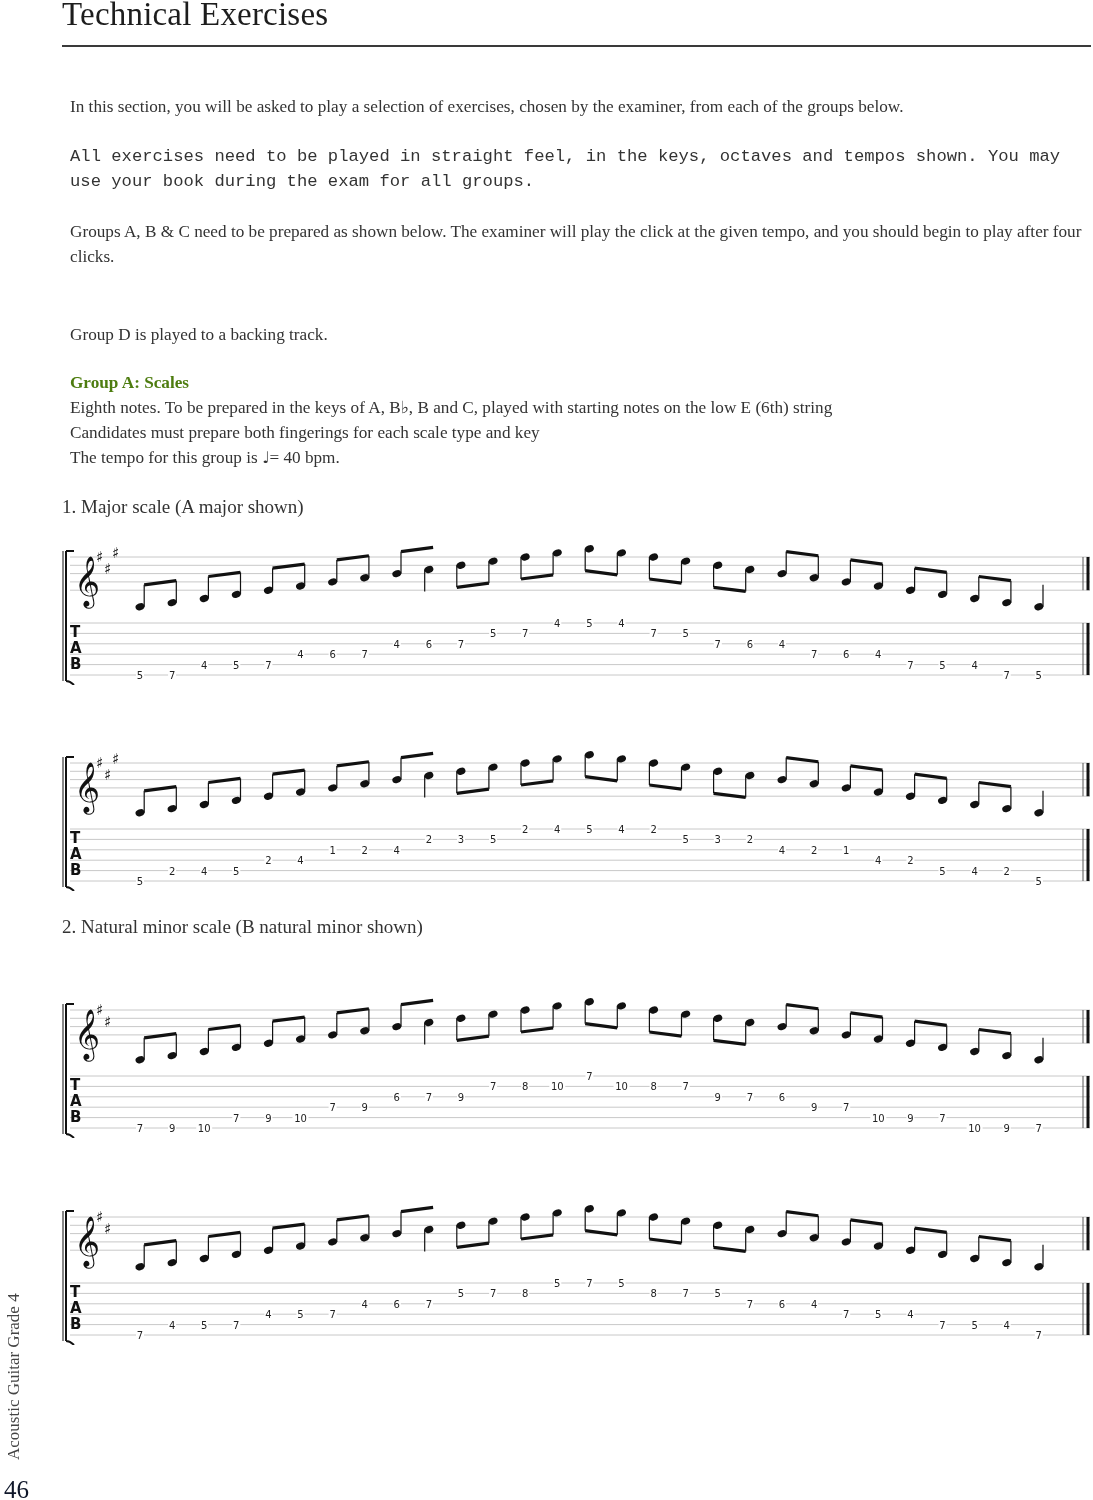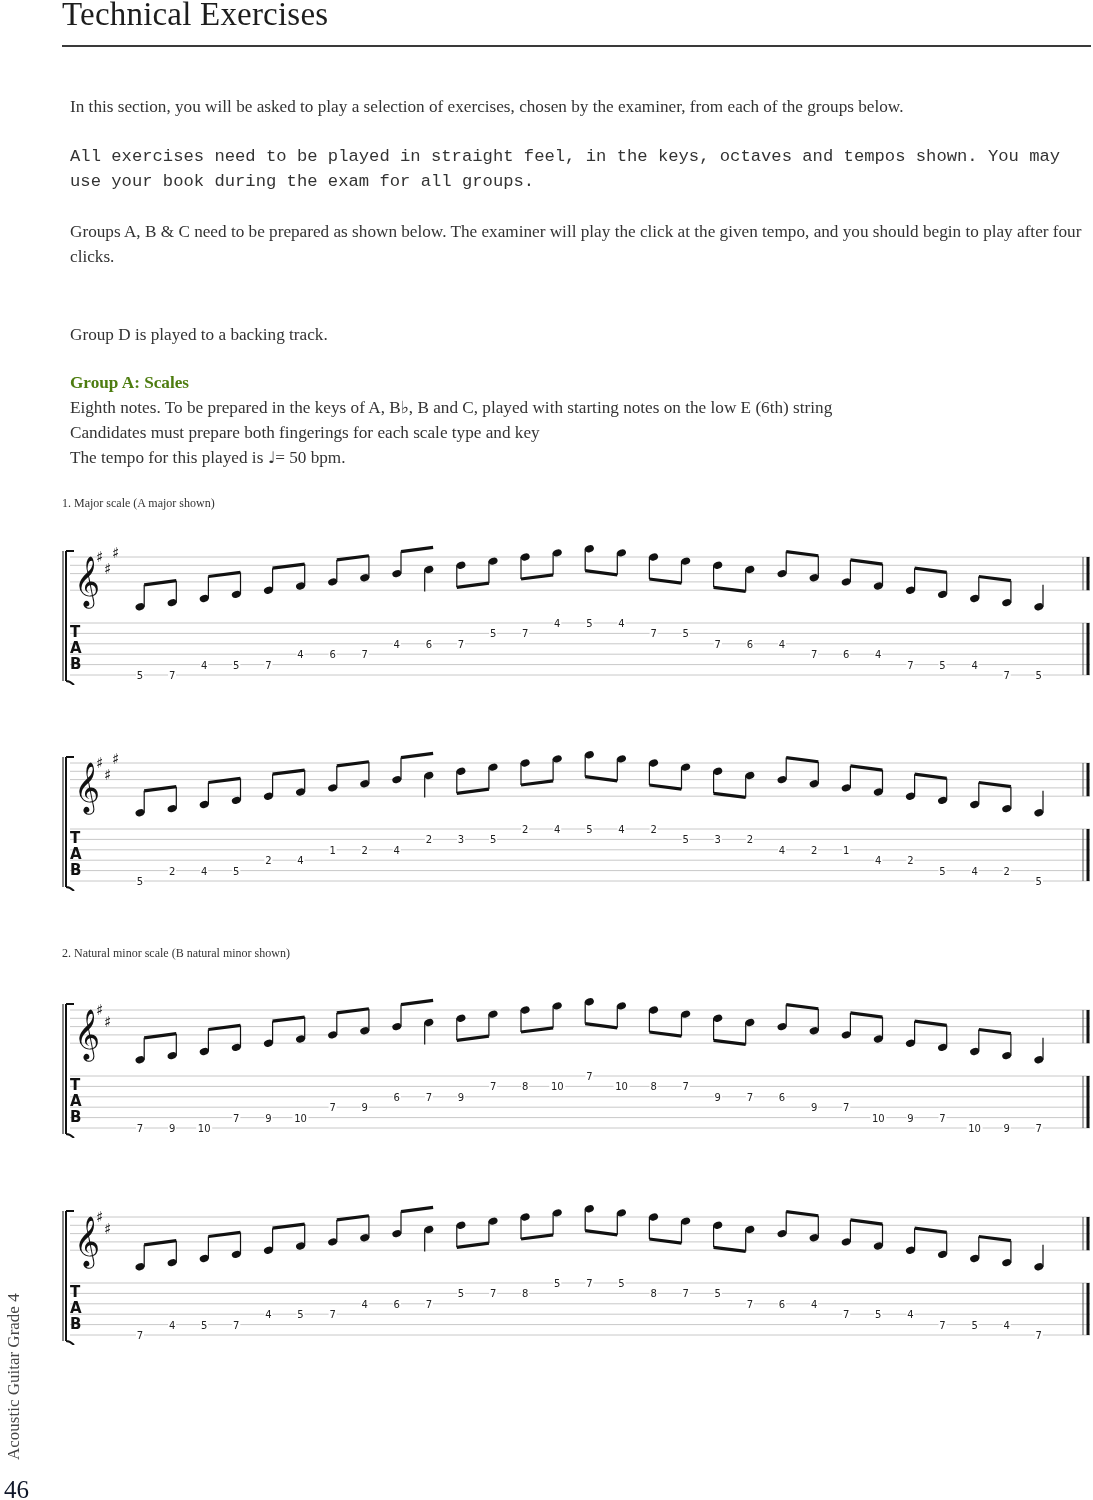--- a/index.html
+++ b/index.html
@@ -1,46 +1,46 @@
 <!DOCTYPE html>
 <html><head>
 <meta charset="utf-8">
 <style>
   html,body{margin:0;padding:0;background:#ffffff;}
   body{width:1093px;height:1500px;position:relative;overflow:hidden;font-family:"Liberation Serif","DejaVu Serif",serif;color:#2b2b2b;}
   .title{position:absolute;left:62px;top:-4px;font-size:33px;color:#1d1d1d;letter-spacing:0.2px;}
   .rule{position:absolute;left:62px;top:45px;width:1029px;height:2px;background:#3a3a3a;}
   .para{position:absolute;left:70px;width:1030px;font-size:17.2px;line-height:25px;color:#333;}
   .bold{font-weight:bold;color:#4d7c0f;}
-  .caption{position:absolute;left:62px;font-size:12px;color:#333;}
+  .caption{position:absolute;left:62px;font-size:19px;color:#333;}
   .system{position:absolute;left:62px;width:1030px;}
   .system svg{display:block;}
   .side{position:absolute;left:4px;top:1460px;transform-origin:0 0;transform:rotate(-90deg);font-size:17px;color:#444;white-space:nowrap;}
   .pagenum{position:absolute;left:4px;top:1476px;font-size:25px;color:#0f172a;}
 </style>
 </head>
 <body>
 
 <div class="title">Technical Exercises</div>
 <div class="rule"></div>
 
 <div class="para" style="top:94px;">In this section, you will be asked to play a selection of exercises, chosen by the examiner, from each of the groups below.</div>
 <div class="para" style="top:144px;font-family:Liberation Mono, monospace;">All exercises need to be played in straight feel, in the keys, octaves and tempos shown. You may use your book during the exam for all groups.</div>
 <div class="para" style="top:219px;">Groups A, B &amp; C need to be prepared as shown below. The examiner will play the click at the given tempo, and you should begin to play after four clicks.</div>
 <div class="para" style="top:294px;margin-top:28px;">Group D is played to a backing track.</div>
 
 <div class="para bold" style="top:370px;">Group A: Scales</div>
 <div class="para" style="top:395px;">Eighth notes. To be prepared in the keys of A, B♭, B and C, played with starting notes on the low E (6th) string</div>
 <div class="para" style="top:420px;">Candidates must prepare both fingerings for each scale type and key</div>
 <div class="para" style="top:445px;">
-  <span>The tempo for this played is </span><span style="font-family:'DejaVu Sans',sans-serif;font-size:16px;">♩</span><span>= 50 bpm.</span>
+  <span>The tempo for this group is </span><span style="font-family:'DejaVu Sans',sans-serif;font-size:16px;">♩</span><span>= 40 bpm.</span>
 </div>
 
 <div class="caption" style="top:496px;">1. Major scale (A major shown)</div>
-<div class="caption" style="top:946px;">2. Natural minor scale (B natural minor shown)</div>
+<div class="caption" style="top:916px;">2. Natural minor scale (B natural minor shown)</div>
 
 <div class="system" style="top:535px;">
     <svg width="1030" height="150">
       <path d="M4 16 L4 146 M4 16 L12 16 M4 146 Q8 146 12 150" stroke="#111111" stroke-width="2" fill="none"></path>
       <line x1="1" y1="16" x2="1" y2="146" stroke="#111111" stroke-width="1"></line>
       <line x1="8" y1="22" x2="1028" y2="22" stroke="#c8c8c8" stroke-width="1"></line>
       <line x1="8" y1="30.3" x2="1028" y2="30.3" stroke="#c8c8c8" stroke-width="1"></line>
       <line x1="8" y1="38.6" x2="1028" y2="38.6" stroke="#c8c8c8" stroke-width="1"></line>
       <line x1="8" y1="46.900000000000006" x2="1028" y2="46.900000000000006" stroke="#c8c8c8" stroke-width="1"></line>
       <line x1="8" y1="55.2" x2="1028" y2="55.2" stroke="#c8c8c8" stroke-width="1"></line>

